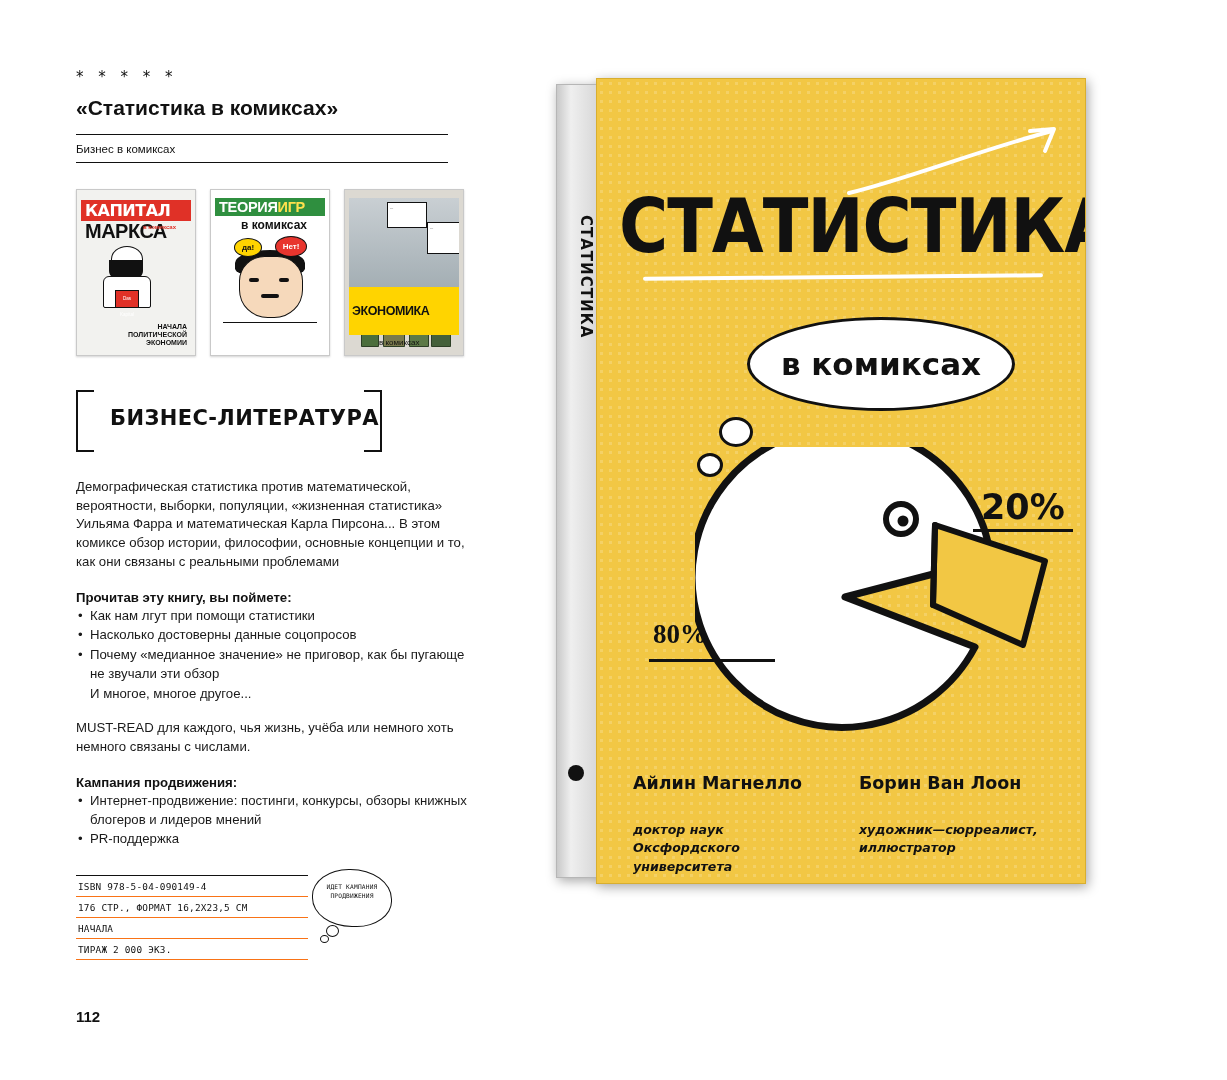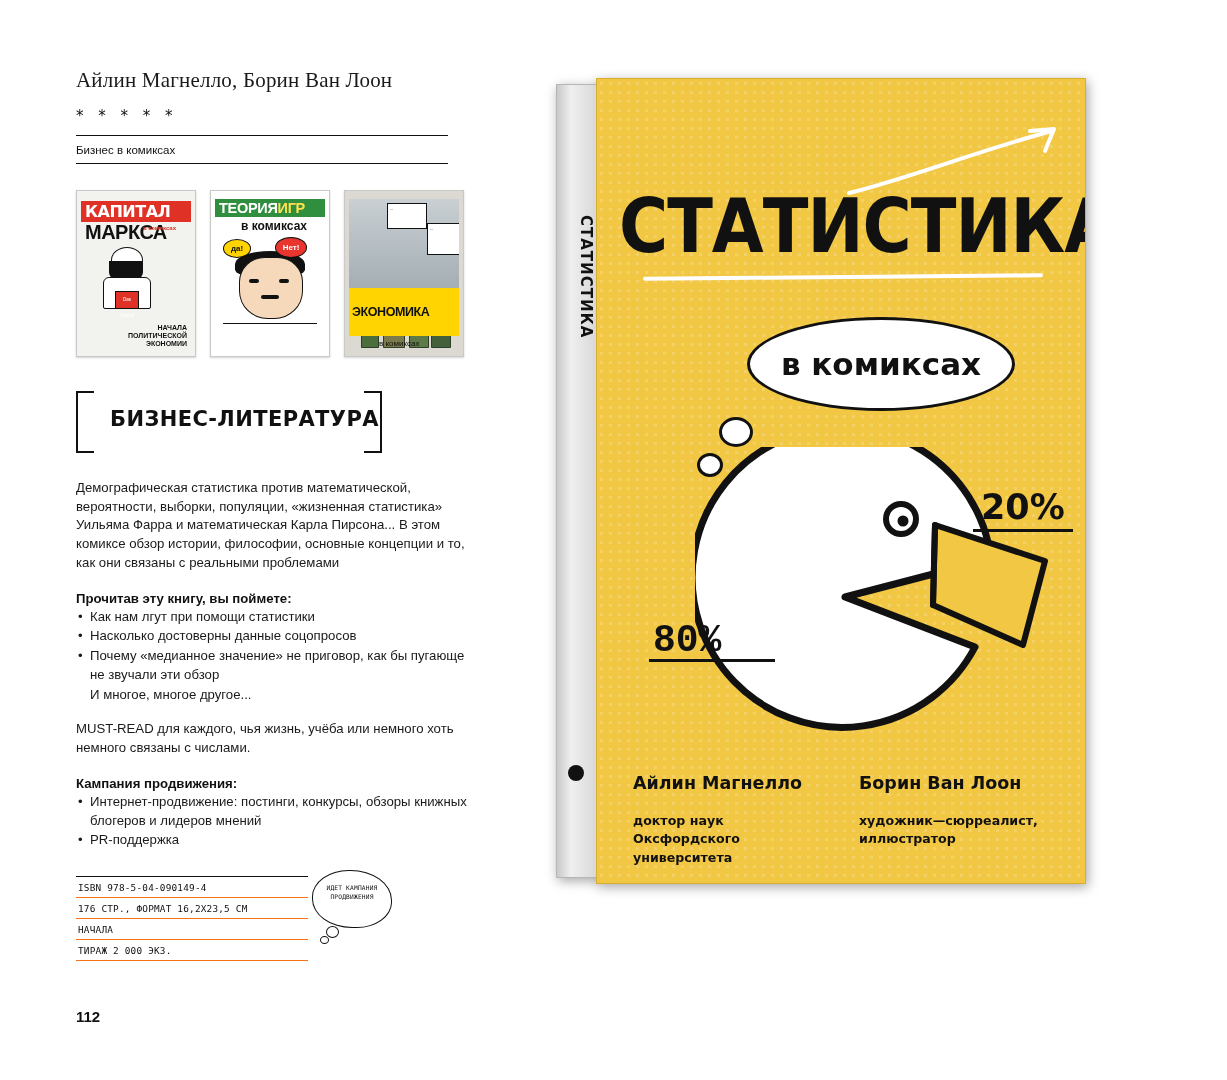--- a/index.html
+++ b/index.html
@@ -147,21 +147,21 @@
   .t2 .band span.alt { color: #ffe14d; }
   .t2 .sub2 {
     position: absolute; left: 26px; top: 24px;
     font-size: 12px; color: #111; font-weight: bold;
   }
   .t2 .bub {
     position: absolute; background: #ffd400; color: #111;
     border: 1.4px solid #111; border-radius: 50%;
     font-size: 8px; font-weight: bold; text-align: center;
   }
-  .t2 .bub.a { left: 8px; top: 44px; width: 26px; height: 17px; line-height: 17px; }
+  .t2 .bub.a { left: 19px; top: 44px; width: 26px; height: 17px; line-height: 17px; }
   .t2 .bub.b { left: 60px; top: 42px; width: 30px; height: 19px; line-height: 19px; background:#e8352e; color:#fff;}
   .t2 .face {
     position: absolute; left: 24px; top: 62px; width: 62px; height: 60px;
     background: #f6d9bb; border: 1.6px solid #111; border-radius: 40% 40% 45% 45%;
   }
   .t2 .hair {
     position: absolute; left: 20px; top: 56px; width: 70px; height: 26px;
     background: #111; border-radius: 50% 50% 30% 30%;
   }
   .t2 .eye { position:absolute; width:10px;height:4px;background:#111;border-radius:2px;}
@@ -433,23 +433,23 @@
     height: 300px;
   }
   .slice {
     position: absolute;
     left: 330px; top: 430px;
     width: 126px; height: 150px;
   }
   .pct80 {
     position: absolute;
     left: 56px; top: 540px;
-    font-family: Liberation Mono, monospace;
-    font-weight: bold;
-    font-size: 38px;
+    font-family: Liberation Serif, serif;
+    font-weight: bold;
+    font-size: 27px;
     color: #111;
   }
   .pct80-line {
     position: absolute;
     left: 52px; top: 580px;
     width: 126px; height: 3px;
     background: #111;
   }
   .pct20 {
     position: absolute;
@@ -475,40 +475,41 @@
     gap: 36px;
   }
   .ca {
     width: 190px;
   }
   .ca .n {
     font-family: "DejaVu Sans", sans-serif;
     font-weight: bold;
     font-size: 17.5px;
     color: #111;
-    margin-bottom: 19px;
+    margin-bottom: 28px;
     white-space: nowrap;
   }
   .ca .r {
     font-family: "DejaVu Sans", sans-serif;
     font-weight: bold;
     font-size: 12.6px;
     line-height: 1.45;
     color: #111;
+    font-style: italic;
   }
 </style>
 </head>
 <body>
 
 <div class="page">
 
   <div class="left-col">
 
-    <div class="authors">Айлин Магнелло, Борин Ван Лоон</div>
     <div class="stars">* * * * *</div>
+    <div class="book-title">«Статистика в комиксах»</div>
 
     <hr class="rule">
     <div class="series">Бизнес в комиксах</div>
     <hr class="rule">
 
     <div class="thumbs">
 
       <div class="thumb t1">
         <div class="tcontent">
           <div class="band">КАПИТАЛ</div>

